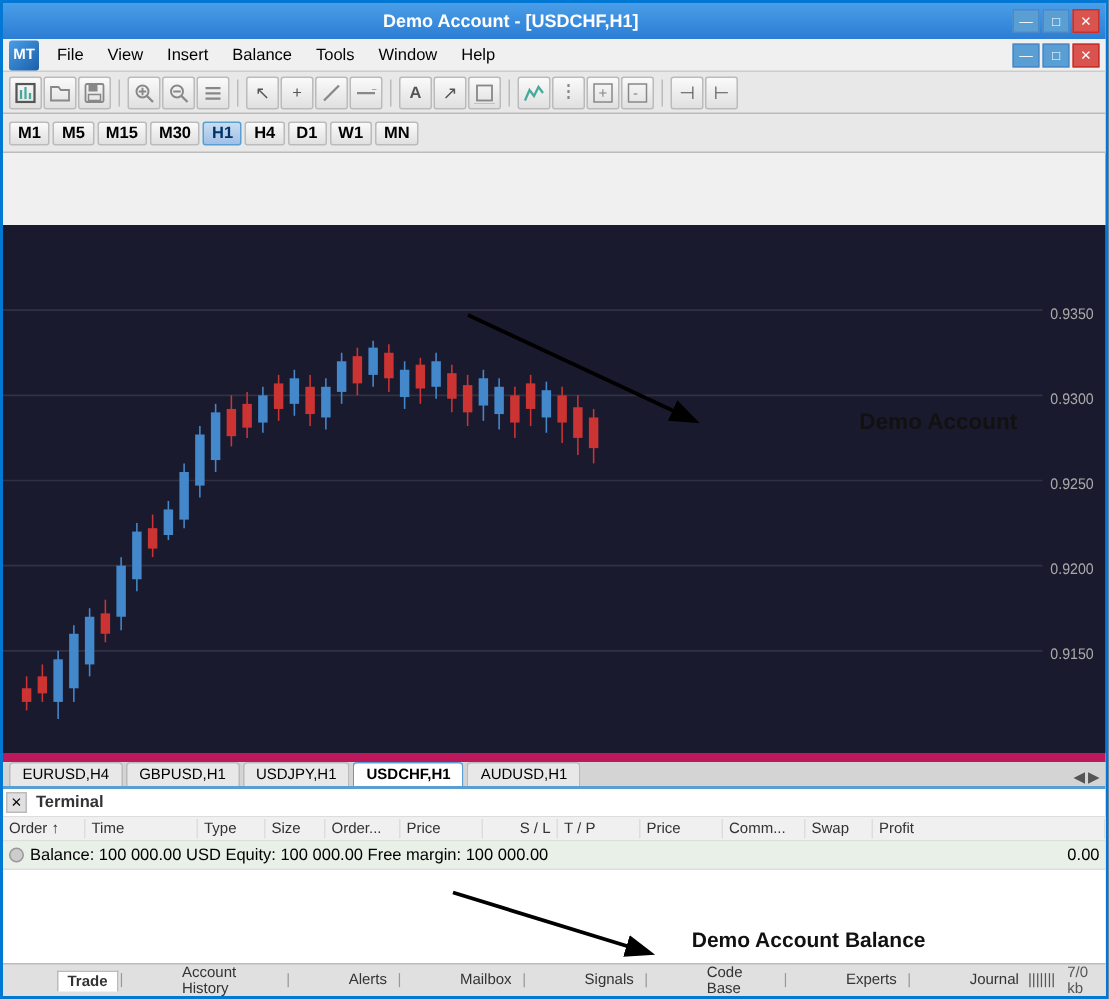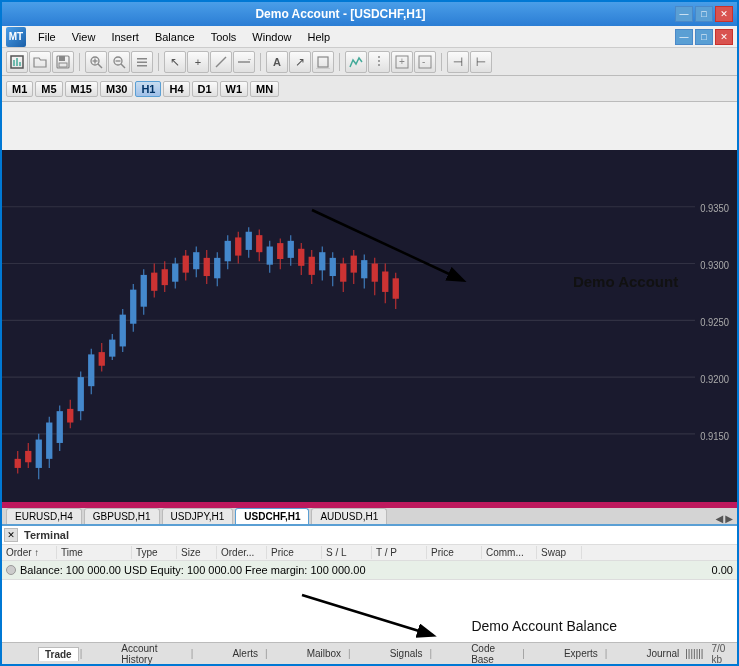--- a/index.html
+++ b/index.html
@@ -634,36 +634,37 @@
       <span style="font-size:11px;padding:2px 4px;font-weight:bold;color:#333;">Terminal</span>
     </div>
 
     <div class="table-header">
       <div class="th-cell" style="width:55px;">Order ↑</div>
       <div class="th-cell" style="width:75px;">Time</div>
       <div class="th-cell" style="width:45px;">Type</div>
       <div class="th-cell" style="width:40px;">Size</div>
       <div class="th-cell" style="width:50px;">Order...</div>
       <div class="th-cell" style="width:55px;">Price</div>
-      <div class="th-cell" style="width:50px;">S / L</div>
+      <div class="th-cell" style="width:50px;text-align:right;">S / L</div>
       <div class="th-cell" style="width:55px;">T / P</div>
       <div class="th-cell" style="width:55px;">Price</div>
       <div class="th-cell" style="width:55px;">Comm...</div>
       <div class="th-cell" style="width:45px;">Swap</div>
+      <div class="th-cell" style="flex:1;">Profit</div>
     </div>
 
     <div class="balance-row">
       <div class="balance-indicator"></div>
       <span>Balance: 100 000.00 USD  Equity: 100 000.00  Free margin: 100 000.00</span>
       <span style="margin-left:auto;font-size:11px;">0.00</span>
     </div>
 
     <div class="terminal-content">
 
-      <div style="position:absolute;bottom:8px;right:120px;font-size:14px;font-weight:normal;color:#111;">
+      <div style="position:absolute;bottom:8px;right:120px;font-size:14px;font-weight:bold;color:#111;">
         <span>Demo Account Balance</span>
       </div>
 
       <svg style="position:absolute;top:0;left:0;width:100%;height:100%;pointer-events:none;">
         <line x1="300" y1="15" x2="430" y2="55" stroke="black" stroke-width="2.5" marker-end="url(#arr2)"></line>
         <defs>
           <marker id="arr2" markerWidth="8" markerHeight="8" refX="6" refY="3" orient="auto">
             <path d="M0,0 L0,6 L8,3 z" fill="black"></path>
           </marker>
         </defs>

